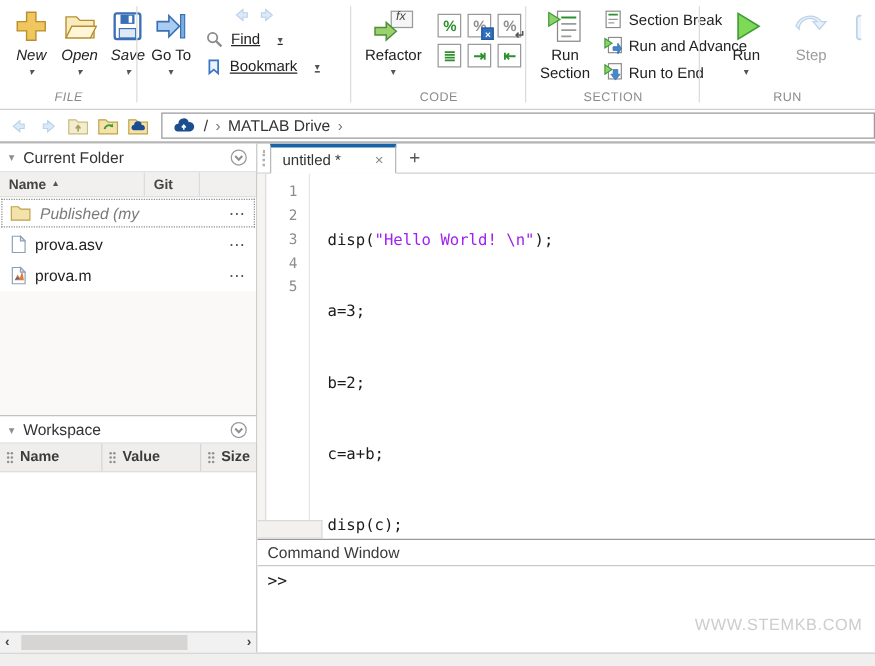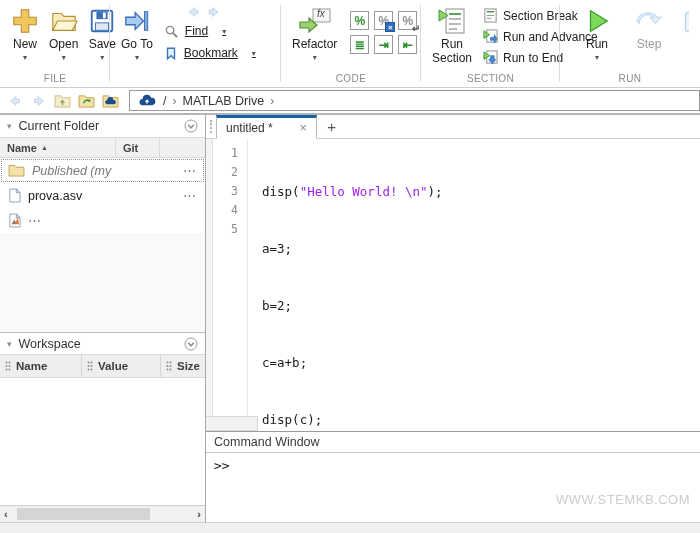--- a/index.html
+++ b/index.html
@@ -7,21 +7,21 @@
   body { font-family:"Liberation Sans", sans-serif; background:#fff; color:#222; }
   .app { width:700px; height:533px; display:flex; flex-direction:column; }
 
   
   .ribbon { height:88px; flex:0 0 88px; display:flex; background:#fff; border-bottom:1px solid #cfcfcf; }
   .group { position:relative; height:100%; }
   .group::after { content:''; position:absolute; right:0; top:5px; bottom:5px; width:1px; background:#dcdcdc; }
   .group:last-child::after { display:none; }
   .grp-body { display:flex; padding:3px 6px 0 6px; }
   .grouplabel { position:absolute; bottom:3px; left:0; right:0; text-align:center; font-size:10px; color:#8b8b8b; letter-spacing:.4px;margin-top:20px; }
-  .g-file { width:110px; } .g-nav { width:171px; } .g-code { width:140px; } .g-sec { width:139px; } .g-run { flex:1; }
+  .g-file { width:110px;font-style:italic; } .g-nav { width:171px; } .g-code { width:140px; } .g-sec { width:139px; } .g-run { flex:1; }
   .rbtn { display:flex; flex-direction:column; align-items:center; padding:2px 5px 0 5px; cursor:pointer; }
   .rbtn .icn { height:32px; display:flex; align-items:center; justify-content:center; }
   .blabel { font-size:12px; color:#222; white-space:nowrap; line-height:14px; }
   .caret { font-size:8px; color:#555; line-height:9px; margin-top:2px; }
   .disabled .blabel { color:#9c9c9c; }
   
   .nav-col { display:flex; flex-direction:column; padding-left:6px;text-decoration:underline; }
   .nav-arrows { display:flex; gap:5px; height:17px; align-items:center; padding-left:22px; }
   .nav-row { display:flex; align-items:center; gap:6px; height:22px; font-size:12px; }
   .nav-row .caret { margin:0 0 0 8px; }
@@ -395,20 +395,21 @@
       </div>
       <div class="frow">
         <span>
           <svg width="13" height="15" viewBox="0 0 14 16">
               <path d="M2 1h7l4 4v10H2z" fill="#fff" stroke="#8aa0b8"></path>
               <path d="M9 1l4 4H9z" fill="#dfe7f0" stroke="#8aa0b8"></path>
               <path d="M4 12l2.5-5 2 3 2-6 1.5 8z" fill="#e07b39"></path>
               <path d="M4 12l2.5-3 2 1.5" fill="#3a6fb5"></path>
             </svg>
         </span>
+        <span class="fname">prova.m</span>
         <span class="dots">⋯</span>
       </div>
 
       <div class="cf-fill"></div>
 
       <div class="p-header ws-header">
         <span class="p-tri">▾</span>
         <span class="p-title">Workspace</span>
         <span>
           <svg width="14" height="14" viewBox="0 0 14 14">

